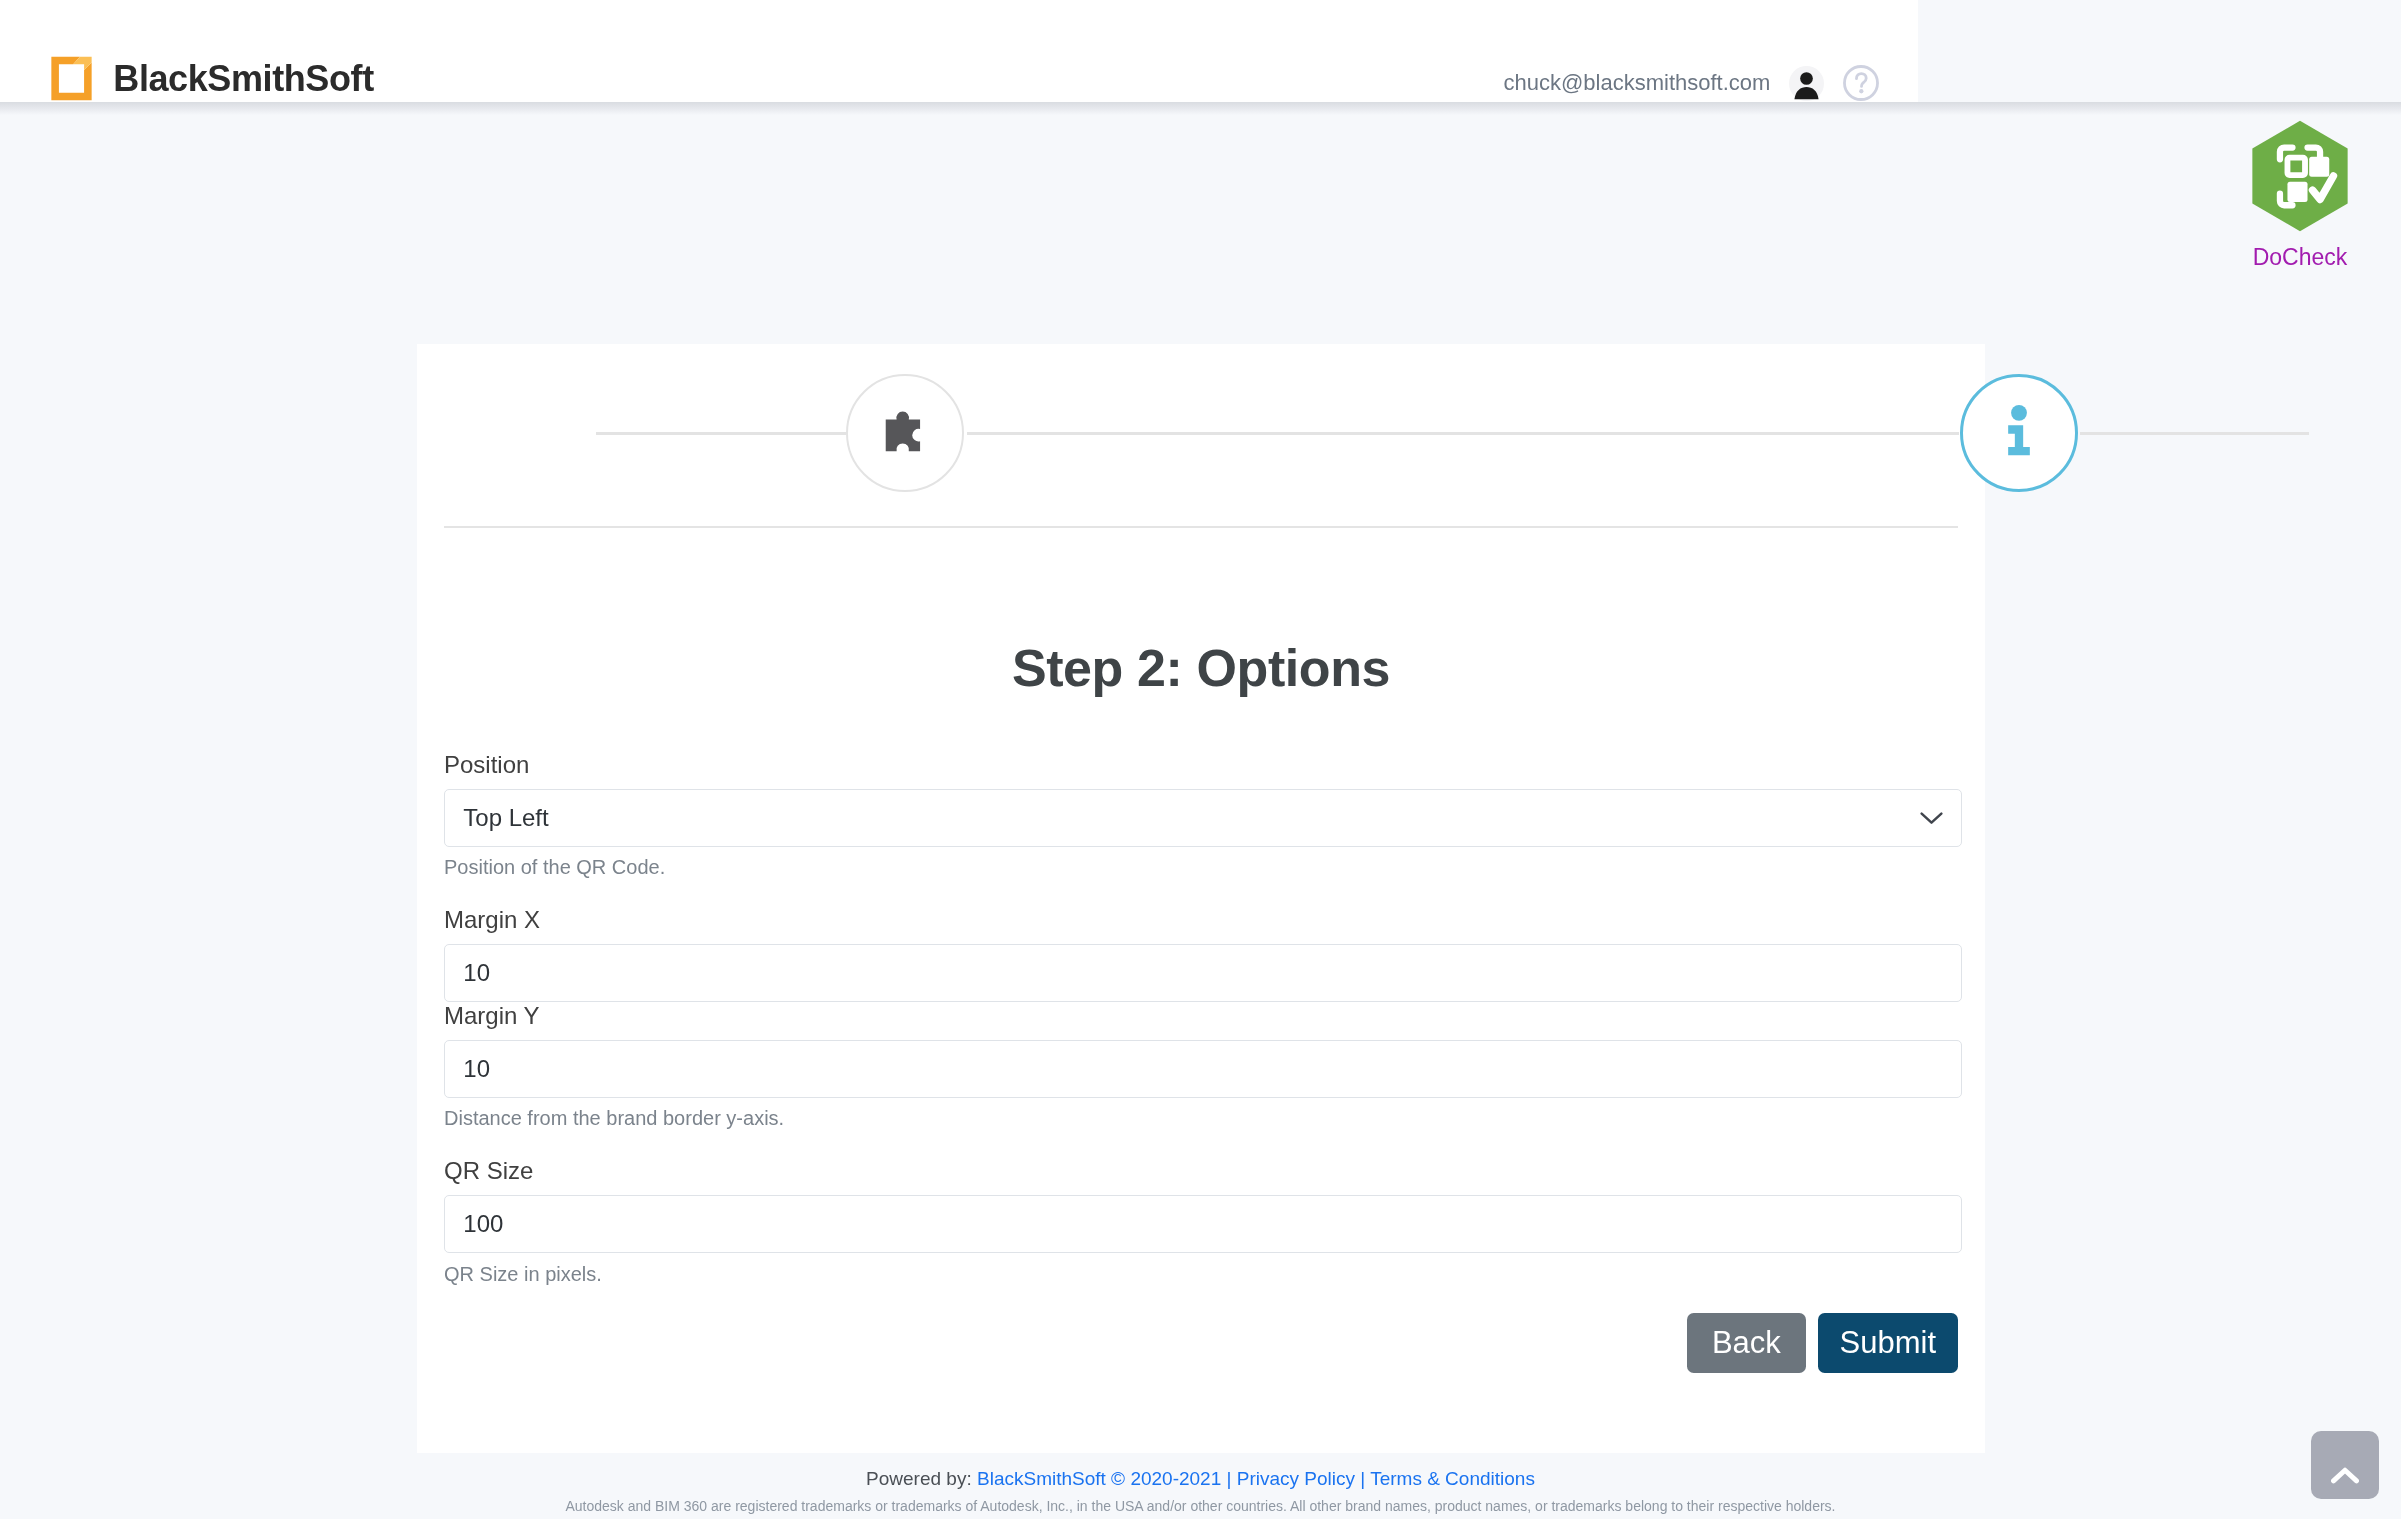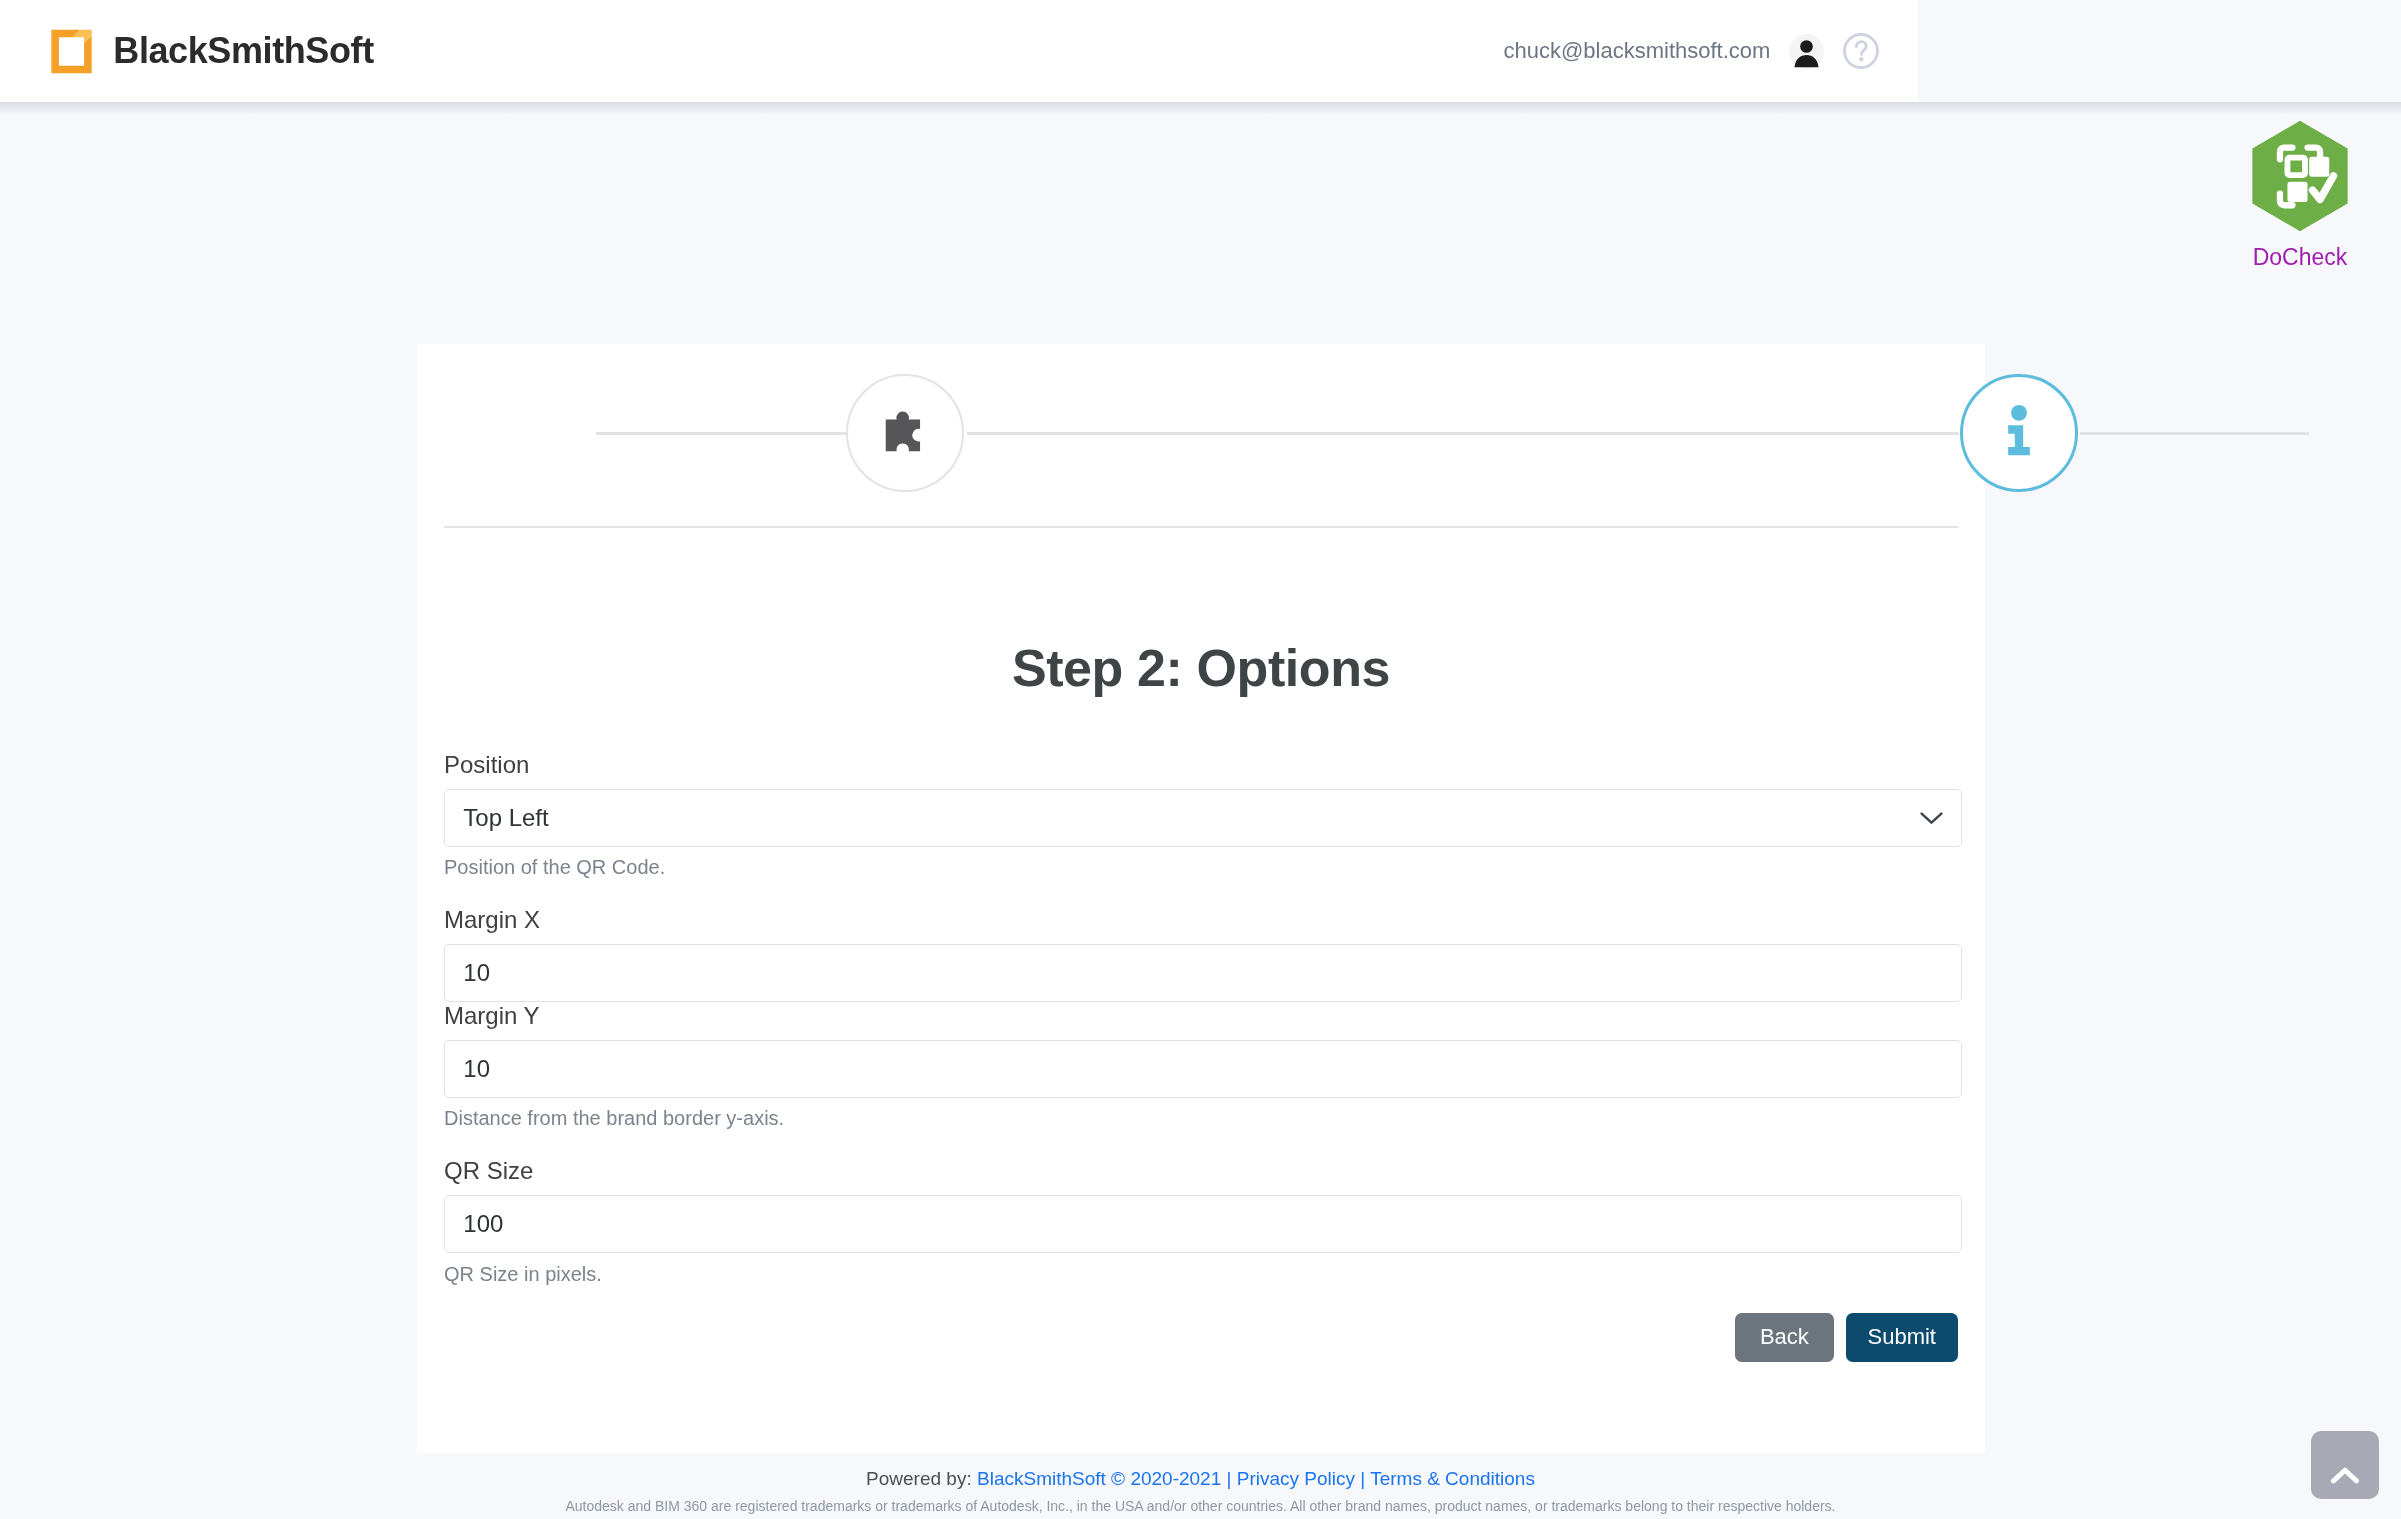--- a/index.html
+++ b/index.html
@@ -17,21 +17,21 @@
   }
 
   
   #app-header {
     position: absolute;
     top: 0; left: 0;
     width: 1918px;
     height: 102px;
     background: #ffffff;
     display: flex;
-    align-items: center;
+    align-items: flex-end;
     z-index: 20;
   }
   #app-header::after {
     content: "";
     position: absolute;
     left: 0; top: 102px;
     width: 2401px;
     height: 13.3px;
     background: linear-gradient(to bottom, #d9dce1 0%, #e8eaef 55%, #f6f8fb 100%);
   }
@@ -191,21 +191,21 @@
   
   .button-row {
     display: flex;
     justify-content: flex-end;
     gap: 11.7px;
     margin-top: 15px;
     padding-right: 0;
   }
   .btn {
     font-family: "Liberation Sans", sans-serif;
-    font-size: 22px;
+    font-size: 31px;
     border: none;
     border-radius: 6.7px;
     padding: 11.7px 25px;
     color: #ffffff;
     cursor: pointer;
     line-height: 1.2;
   }
   #back-button   { background: #6c757d; }
   #submit-button { background: #0c4a6e; padding: 11.7px 22px; }
 

